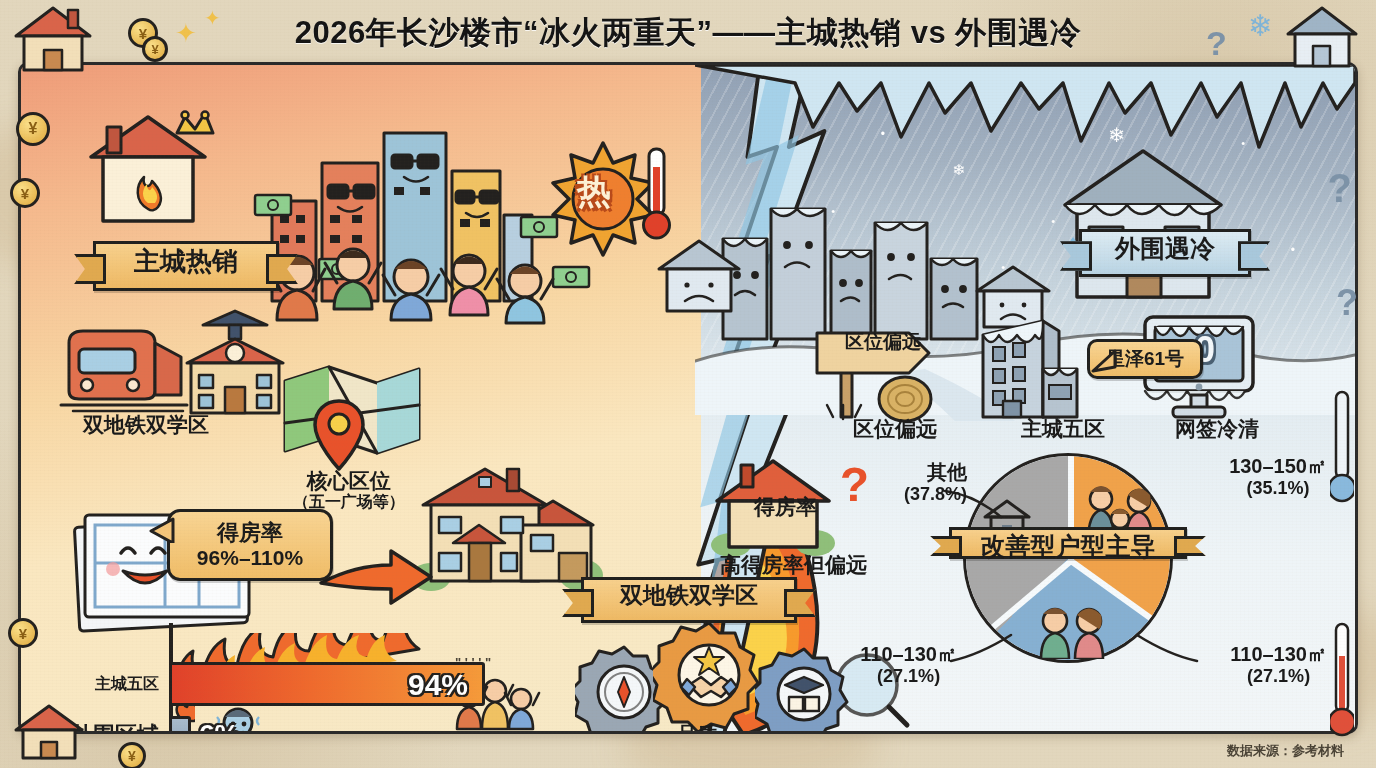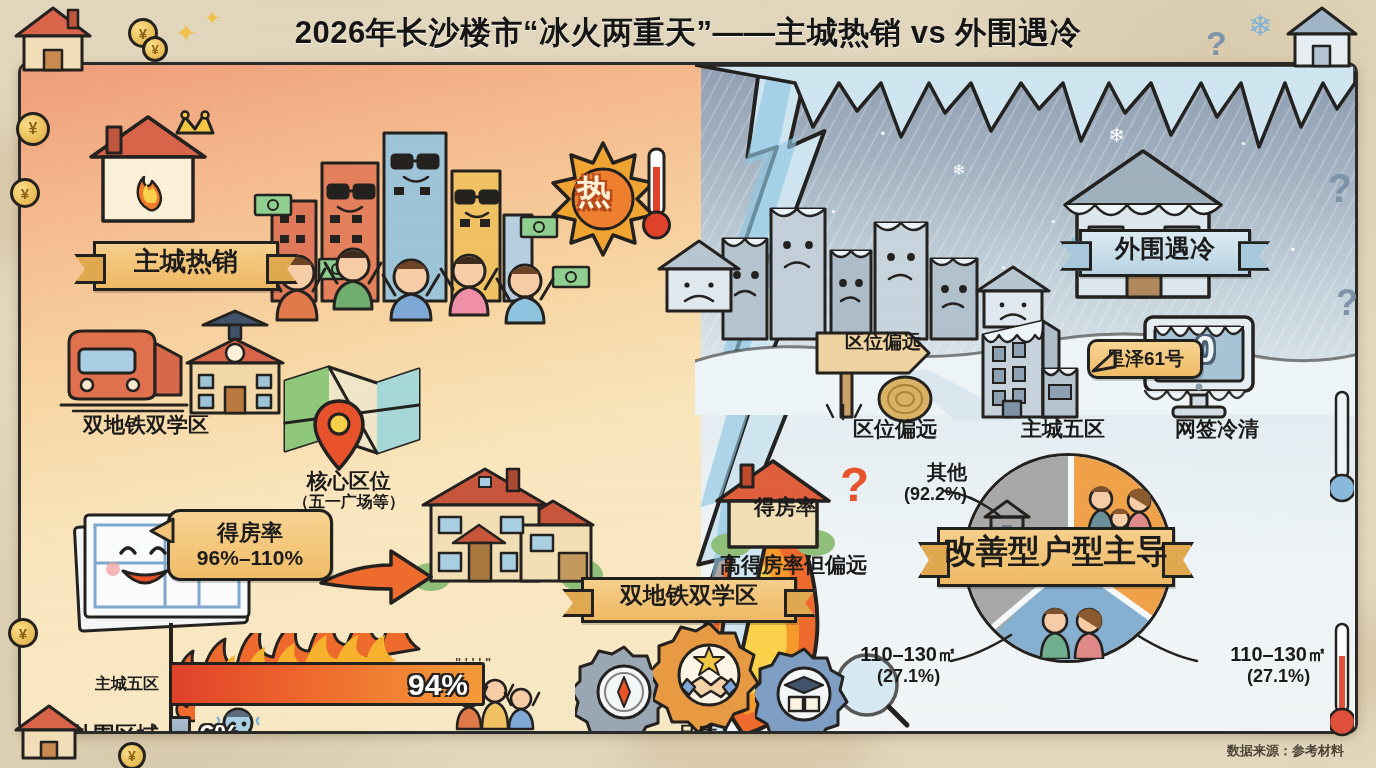--- a/index.html
+++ b/index.html
@@ -674,32 +674,36 @@
       <g class="ink" stroke-width="2.6">
         <circle cx="22" cy="16" r="12" fill="#f6cda6"></circle>
           <path d="M10 9 q12 -12 24 0" fill="#7a5230" stroke="none"></path>
         <path d="M22 28 q-14 3 -14 26 h28 q0 -23 -14 -26z" fill="#6fae8f"></path>
         <circle cx="56" cy="16" r="12" fill="#f6cda6"></circle>
           <path d="M44 10 q12 -13 24 0 q2 10 -2 14" fill="#8a5a2e" stroke="none"></path>
         <path d="M56 28 q-14 3 -14 26 h28 q0 -23 -14 -26z" fill="#e08a8a"></path>
       </g>
     </svg>
 
-    <div class="banner b-warm" style="right:180px;top:462px;width:238px;height:60px;font-size:32px;z-index:29">
+    <div class="banner b-warm" style="right:168px;top:462px;width:238px;height:32px;font-size:25px;z-index:29">
       <span>改善型户型主导</span>
     </div>
 
     <div class="cap" style="right:388px;top:396px;font-size:20px;text-align:right;z-index:26">
       <span>其他</span>
-      <span class="sub" style="font-size:.9em">(92.2%)</span>
+      <span class="sub" style="font-size:.9em">(37.8%)</span>
     </div>
     <svg width="62" height="34" style="position:absolute;right:350px;top:422px;z-index:25">
       <path class="ink" d="M2 4 q30 4 56 26" fill="none" stroke-width="2.6"></path>
     </svg>
 
+    <div class="cap" style="right:28px;top:390px;font-size:20px;text-align:center;z-index:26">
+      <span>130–150㎡</span>
+      <span class="sub" style="font-size:.9em">(35.1%)</span>
+    </div>
 
     <div class="cap" style="right:28px;top:578px;font-size:20px;text-align:center;z-index:26">
       <span>110–130㎡</span>
       <span class="sub" style="font-size:.9em">(27.1%)</span>
     </div>
     <svg width="64" height="36" style="position:absolute;right:156px;top:566px;z-index:25">
       <path class="ink" d="M2 4 q32 20 60 26" fill="none" stroke-width="2.6"></path>
     </svg>
 
     <div class="cap" style="right:398px;top:578px;font-size:20px;text-align:center;z-index:26">

